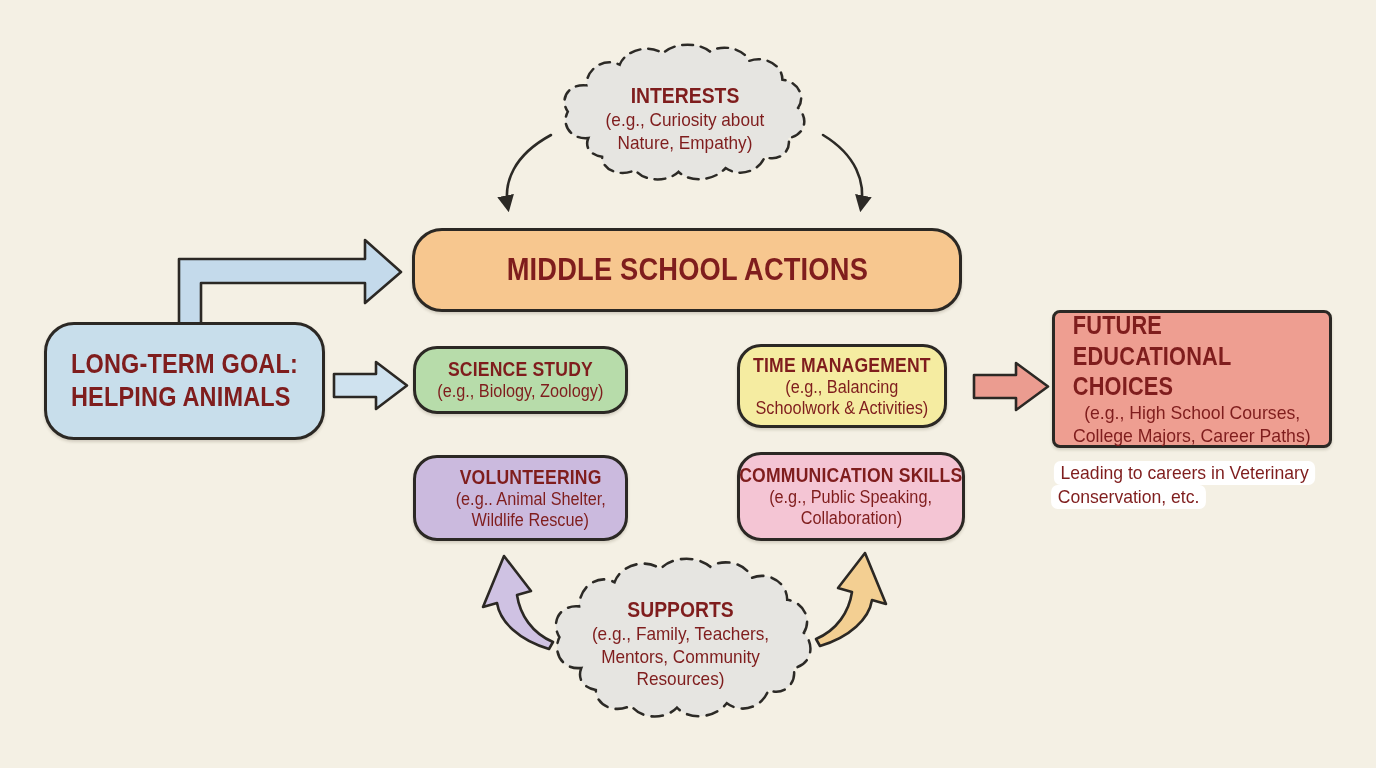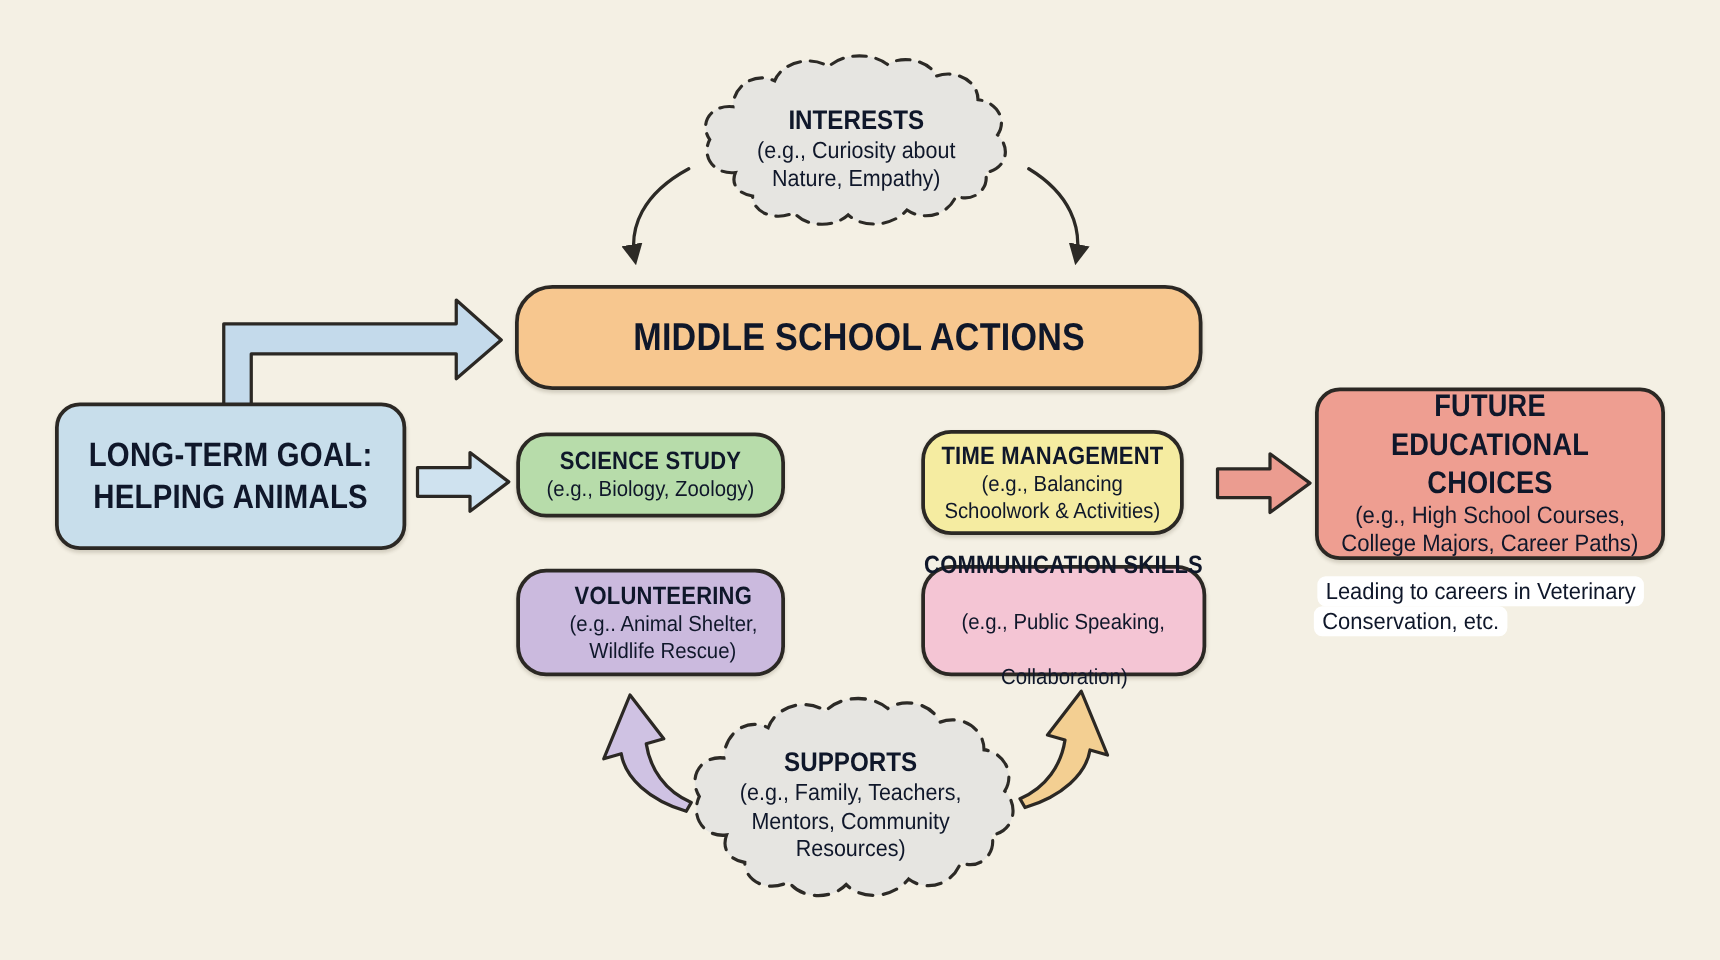--- a/index.html
+++ b/index.html
@@ -5,33 +5,33 @@
   html,body{margin:0;padding:0;}
   body{
     font-family:"Liberation Sans", sans-serif;
     background:#d8d5ca;
   }
   #canvas{
     position:relative;
     width:1376px;height:768px;
     background:#f4f0e4;
     overflow:hidden;
-    color:#0f172a;
+    color:#7f1d1d;
   }
   #shape-layer{
     position:absolute;left:0;top:0;width:1376px;height:768px;
     z-index:0;
   }
   .node{
     position:absolute;
     box-sizing:border-box;
     border:3px solid #2b2824;
     display:flex;flex-direction:column;
     align-items:center;justify-content:center;
-    text-align:center;
+    text-align:left;
     z-index:2;
     box-shadow:0 2px 3px rgba(60,50,30,.18);
   }
   .title{
     font-weight:700;
     transform:scaleX(.88);
     transform-origin:center;
     white-space:nowrap;
     line-height:1.15;
     letter-spacing:.2px;
@@ -43,27 +43,27 @@
     line-height:1.22;
     letter-spacing:.2px;
   }
   .sub{
     transform:scaleX(.93);
     transform-origin:center;
     line-height:1.2;
     white-space:nowrap;
   }
   
-  #n-goal{left:44px;top:322px;width:281px;height:118px;border-radius:20px;font-size:27px;}
+  #n-goal{left:44px;top:322px;width:281px;height:118px;border-radius:30px;font-size:27px;}
   #n-actions{left:412px;top:228px;width:550px;height:84px;border-radius:30px;font-size:31px;}
   #n-science{left:413px;top:346px;width:215px;height:68px;border-radius:24px;}
   #n-volunteer{left:413px;top:455px;width:215px;height:86px;border-radius:24px;padding-left:20px;}
   #n-time{left:737px;top:344px;width:210px;height:84px;border-radius:24px;}
   #n-comm{left:737px;top:452px;width:228px;height:89px;border-radius:24px;}
-  #n-future{left:1052px;top:310px;width:280px;height:138px;border-radius:20px;}
+  #n-future{left:1052px;top:310px;width:280px;height:138px;border-radius:8px;}
   .small-title{font-size:20px;}
   .small-sub{font-size:17.5px;}
   #n-future .title2{font-size:25px;}
   #n-future .sub{font-size:19px;}
   
   .cloud-text{
     position:absolute;z-index:2;text-align:center;
   }
   #t-interests{left:565px;top:84px;width:240px;}
   #t-supports{left:553px;top:598px;width:255px;}
@@ -141,21 +141,21 @@
     <div class="sub small-sub">(e.g.. Animal Shelter,</div>
     <div class="sub small-sub">Wildlife Rescue)</div>
   </div>
 
   <div class="node" id="n-time" style="background: rgb(245, 236, 161);">
     <div class="title small-title">TIME MANAGEMENT</div>
     <div class="sub small-sub">(e.g., Balancing</div>
     <div class="sub small-sub">Schoolwork &amp; Activities)</div>
   </div>
 
-  <div class="node" id="n-comm" style="background: rgb(244, 197, 212); gap: 23px;">
+  <div class="node" id="n-comm" style="background: rgb(244, 197, 212);">
     <div class="title small-title">COMMUNICATION SKILLS</div>
     <div class="sub small-sub">(e.g., Public Speaking,</div>
     <div class="sub small-sub">Collaboration)</div>
   </div>
 
   <div class="node" id="n-future" style="background: rgb(238, 158, 145);">
     <div class="title2">
       <span>FUTURE EDUCATIONAL</span><br>
       <span>CHOICES</span>
     </div>

